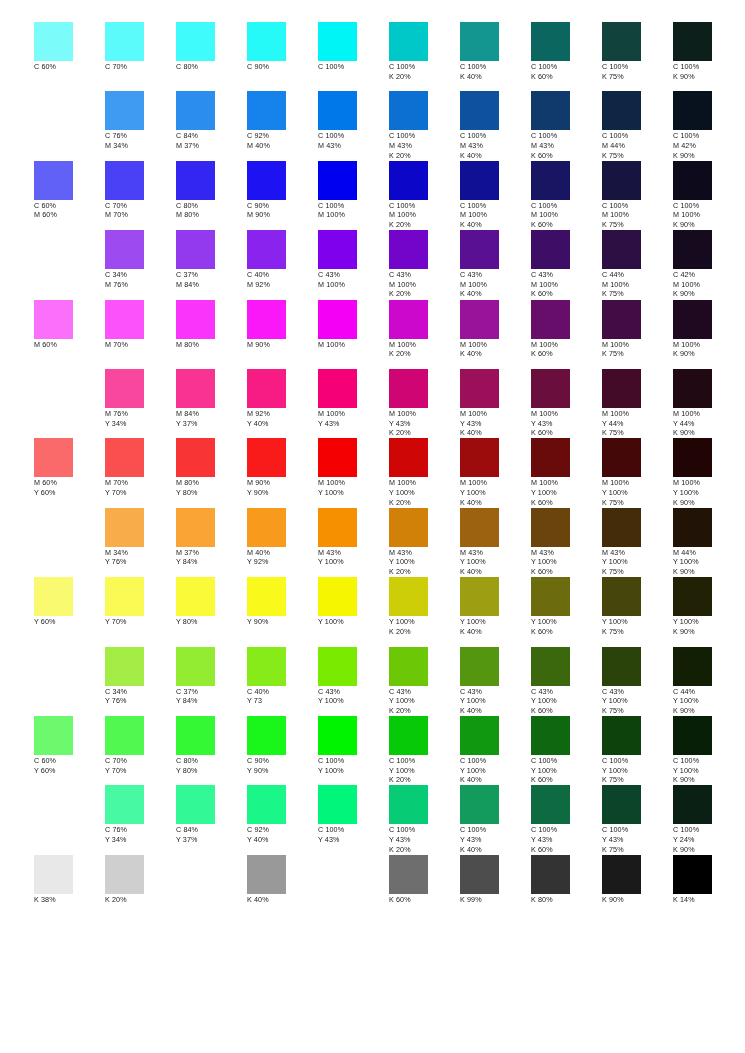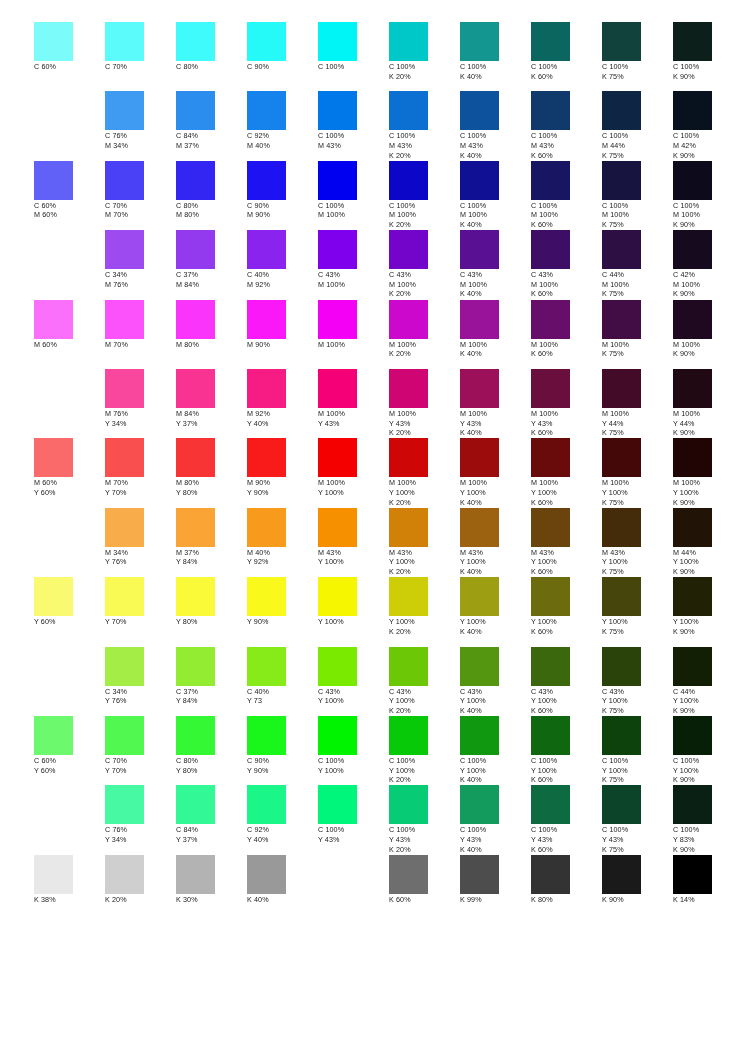--- a/index.html
+++ b/index.html
@@ -862,40 +862,34 @@
       <div class="labels">
         <span class="ln">C 100%</span>
         <span class="ln">Y 43%</span>
         <span class="ln">K 75%</span>
       </div>
     </div>
     <div class="cell" style="left: 673px; top: 785.4px;">
       <div class="swatch" style="background: rgb(10, 32, 21); width: 39px; height: 39px;"></div>
       <div class="labels">
         <span class="ln">C 100%</span>
-        <span class="ln">Y 83%</span>
+        <span class="ln">Y 24%</span>
         <span class="ln">K 90%</span>
       </div>
     </div>
     <div class="cell" style="left: 34px; top: 854.8px;">
       <div class="swatch" style="background: rgb(232, 232, 232); width: 39px; height: 39px;"></div>
       <div class="labels">
         <span class="ln">K 38%</span>
       </div>
     </div>
     <div class="cell" style="left: 105px; top: 854.8px;">
       <div class="swatch" style="background: rgb(207, 207, 207); width: 39px; height: 39px;"></div>
       <div class="labels">
         <span class="ln">K 20%</span>
-      </div>
-    </div>
-    <div class="cell" style="left: 176px; top: 854.8px;">
-      <div class="swatch" style="background: rgb(179, 179, 179); width: 39px; height: 39px;"></div>
-      <div class="labels">
-        <span class="ln">K 30%</span>
       </div>
     </div>
     <div class="cell" style="left: 247px; top: 854.8px;">
       <div class="swatch" style="background: rgb(153, 153, 153); width: 39px; height: 39px;"></div>
       <div class="labels">
         <span class="ln">K 40%</span>
       </div>
     </div>
     <div class="cell" style="left: 389px; top: 854.8px;">
       <div class="swatch" style="background: rgb(110, 110, 110); width: 39px; height: 39px;"></div>

